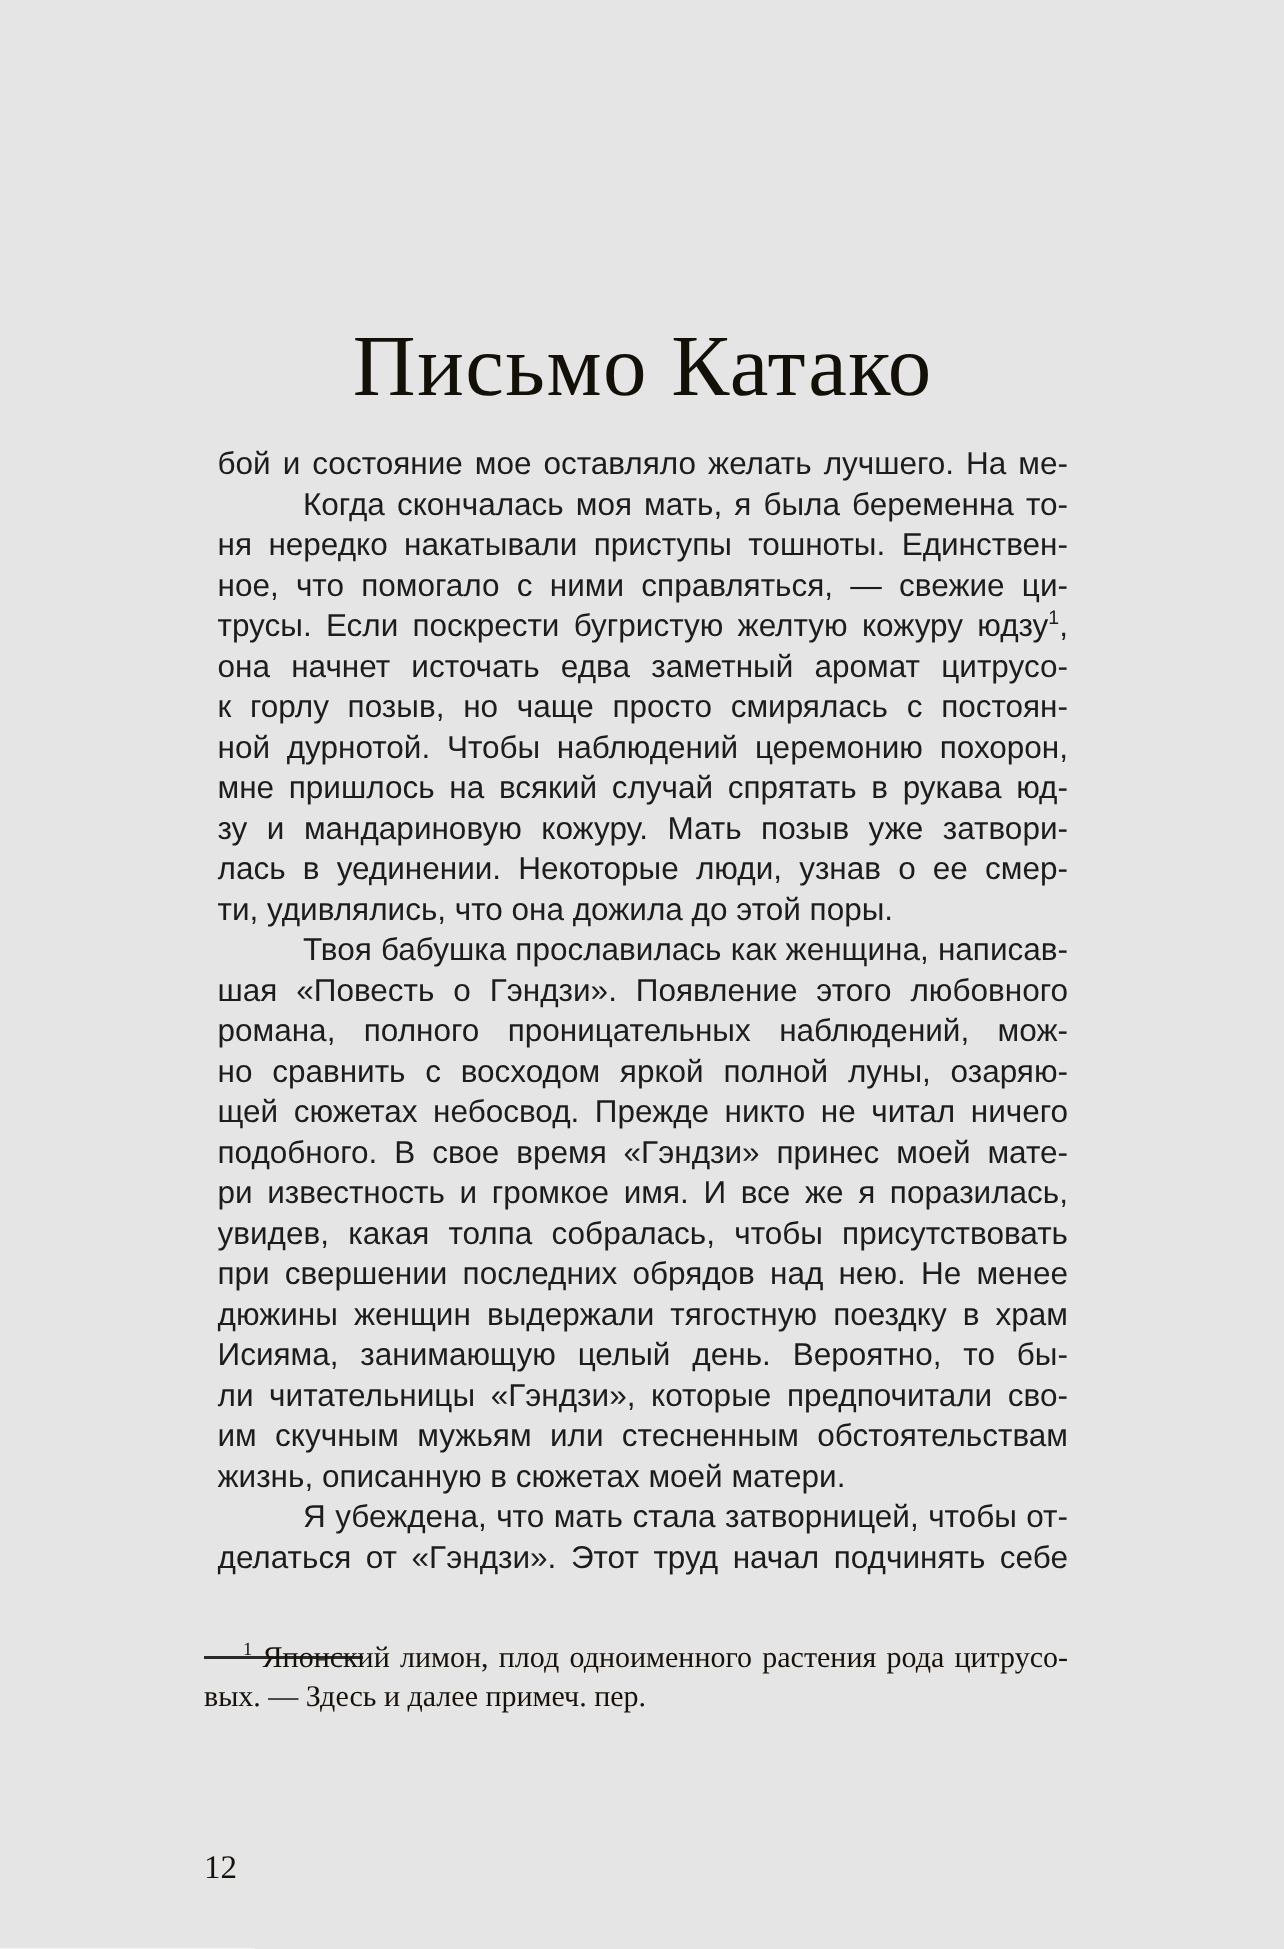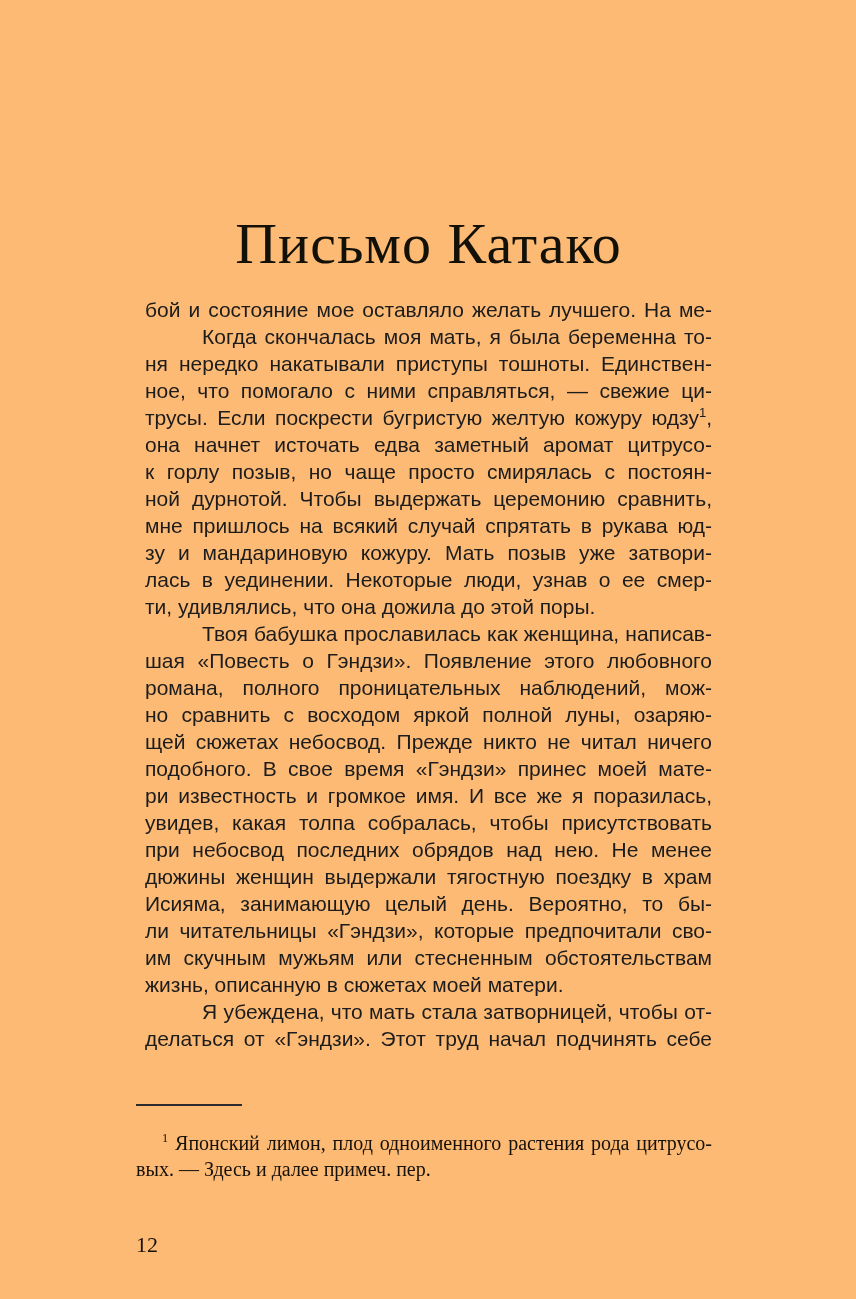--- a/index.html
+++ b/index.html
@@ -1,19 +1,19 @@
 <!DOCTYPE html>
 <html lang="ru"><head>
 <meta charset="utf-8">
 <style>
   html,body { margin:0; padding:0; background:#ffffff; }
   .page {
     position:relative;
     width:856px; height:1299px;
-    background:#fdba74;
+    background:#e5e5e5;
     font-family:"Liberation Sans", sans-serif;
     color:#1c1c1c;
     overflow:hidden;
   }
   .chapter-title {
     position:absolute;
     left:145px; top:212px; width:567px;
     margin:0;
     text-align:center;
     font-family:"Liberation Serif", serif;
@@ -45,21 +45,21 @@
     vertical-align:super;
   }
   .footnote-rule {
     position:absolute;
     left:136px; top:1104px;
     width:106px; height:2px;
     background:#2b2b2b;
   }
   .footnote {
     position:absolute;
-    left:136px; top:1130px; width:576px;
+    left:136px; top:1092px; width:576px;
     font-family:"Liberation Serif", serif;
     font-size:20px;
     line-height:26px;
     color:#16110b;
   }
   .footnote .line { height:26px; }
   .footnote .line.indent { text-indent:26px; }
   .page-number {
     position:absolute;
     left:136px; top:1232px;
@@ -77,34 +77,34 @@
   <h1 class="chapter-title">Письмо Катако</h1>
 
   <div class="body-text">
       <div class="line"><span>бой и состояние мое оставляло желать лучшего. На ме-</span></div>
       <div class="line indent"><span>Когда скончалась моя мать, я была беременна то-</span></div>
       <div class="line"><span>ня нередко накатывали приступы тошноты. Единствен-</span></div>
       <div class="line"><span>ное, что помогало с ними справляться, — свежие ци-</span></div>
       <div class="line"><span>трусы. Если поскрести бугристую желтую кожуру </span><span class="it">юдзу</span><sup class="fn-mark">1</sup><span>,</span></div>
       <div class="line"><span>она начнет источать едва заметный аромат цитрусо-</span></div>
       <div class="line"><span>к горлу позыв, но чаще просто смирялась с постоян-</span></div>
-      <div class="line"><span>ной дурнотой. Чтобы выдержать церемонию сравнить,</span></div>
+      <div class="line"><span>ной дурнотой. Чтобы наблюдений церемонию похорон,</span></div>
       <div class="line"><span>мне пришлось на всякий случай спрятать в рукава </span><span class="it">юд-</span></div>
       <div class="line"><span class="it">зу</span><span> и мандариновую кожуру. Мать позыв уже затвори-</span></div>
       <div class="line"><span>лась в уединении. Некоторые люди, узнав о ее смер-</span></div>
       <div class="line last"><span>ти, удивлялись, что она дожила до этой поры.</span></div>
       <div class="line indent"><span>Твоя бабушка прославилась как женщина, написав-</span></div>
       <div class="line"><span>шая «Повесть о Гэндзи». Появление этого любовного</span></div>
       <div class="line"><span>романа, полного проницательных наблюдений, мож-</span></div>
       <div class="line"><span>но сравнить с восходом яркой полной луны, озаряю-</span></div>
       <div class="line"><span>щей сюжетах небосвод. Прежде никто не читал ничего</span></div>
       <div class="line"><span>подобного. В свое время «Гэндзи» принес моей мате-</span></div>
       <div class="line"><span>ри известность и громкое имя. И все же я поразилась,</span></div>
       <div class="line"><span>увидев, какая толпа собралась, чтобы присутствовать</span></div>
-      <div class="line"><span>при небосвод последних обрядов над нею. Не менее</span></div>
+      <div class="line"><span>при свершении последних обрядов над нею. Не менее</span></div>
       <div class="line"><span>дюжины женщин выдержали тягостную поездку в храм</span></div>
       <div class="line"><span>Исияма, занимающую целый день. Вероятно, то бы-</span></div>
       <div class="line"><span>ли читательницы «Гэндзи», которые предпочитали сво-</span></div>
       <div class="line"><span>им скучным мужьям или стесненным обстоятельствам</span></div>
       <div class="line last"><span>жизнь, описанную в сюжетах моей матери.</span></div>
       <div class="line indent"><span>Я убеждена, что мать стала затворницей, чтобы от-</span></div>
       <div class="line"><span>делаться от «Гэндзи». Этот труд начал подчинять себе</span></div>
     </div>
 
   <div class="footnote-rule"></div>

